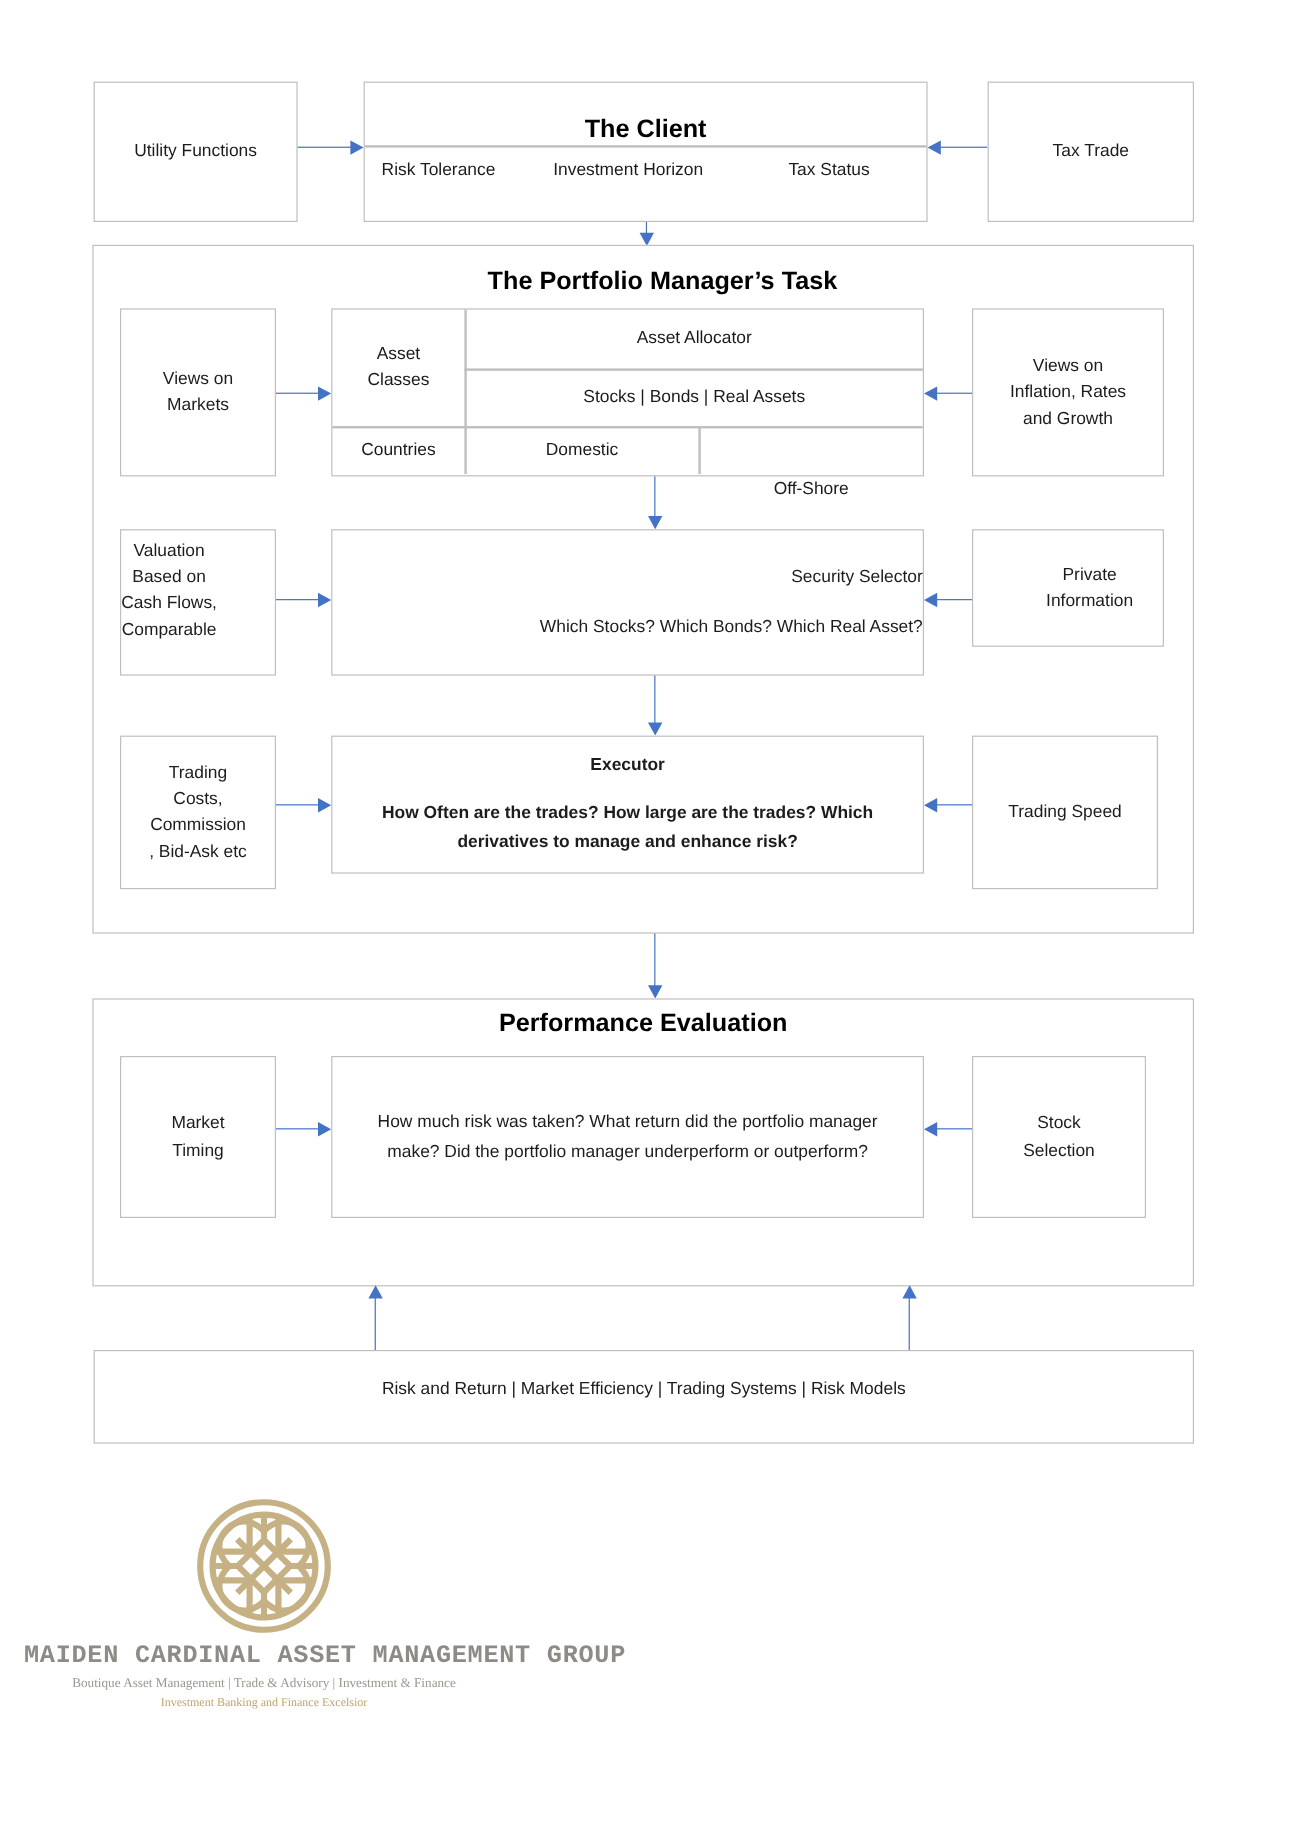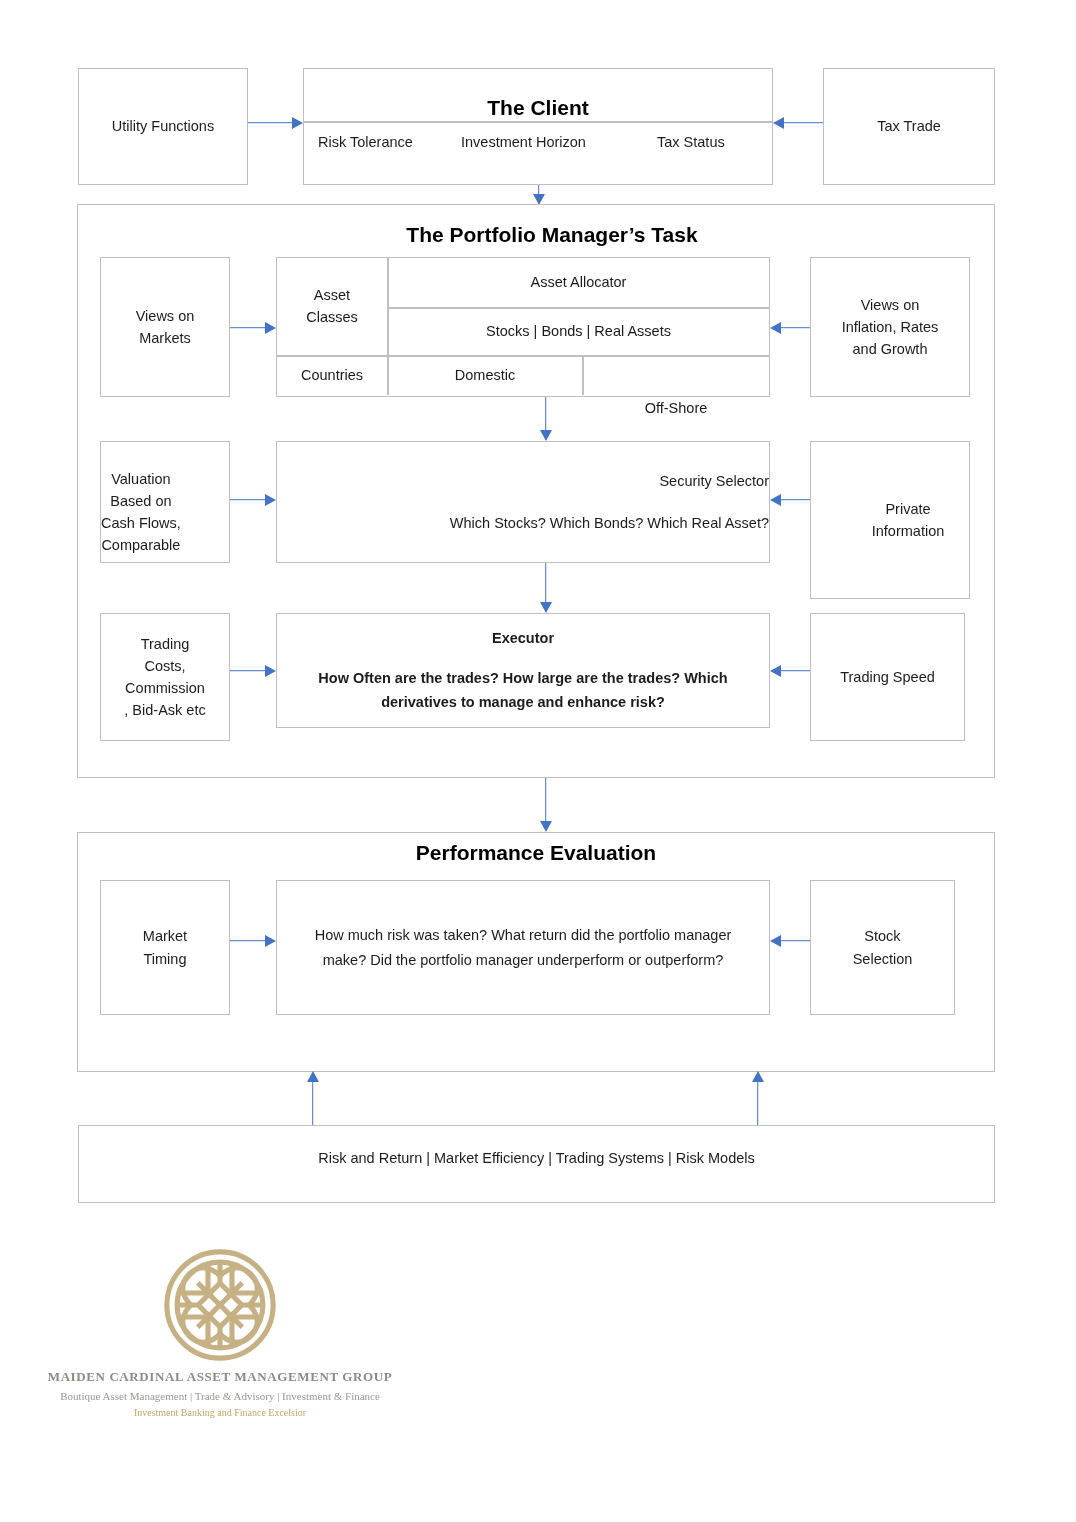--- a/index.html
+++ b/index.html
@@ -32,21 +32,21 @@
   }
   .hdr {
     position: absolute;
     left: 0; right: 0;
     text-align: center;
     font-weight: bold;
     font-size: 21px;
     color: #000;
   }
   .stack { flex-direction: column; }
-  .clip { overflow: hidden; align-items: flex-start; padding-top: 26px; }
+  .clip { overflow: hidden; align-items: flex-start; padding-top: 6px; }
 
   
   .arrow { position: absolute; }
   .arrow .shaft { position: absolute; background: #4472c4; }
   .arrow .head { position: absolute; width: 0; height: 0; }
   .arrow.right .shaft { height: 1.6px; left: 0; top: 50%; transform: translateY(-50%); }
   .arrow.right .head {
     right: 0; top: 50%; transform: translateY(-50%);
     border-top: 6px solid transparent;
     border-bottom: 6px solid transparent;
@@ -222,21 +222,21 @@
 
   <div class="box stack" style="left:276px; top:441px; width:494px; height:122px;align-items:flex-end;">
     <span style="margin-bottom:20px;">Security Selector</span>
     <span>Which Stocks? Which Bonds? Which Real Asset?</span>
   </div>
 
   <div class="arrow left" style="left:770px; top:493px; width:42px; height:13px;">
     <div class="shaft" style="width:33px;"></div>
       <div class="head"></div>
   </div>
-  <div class="box stack" style="left:810px; top:441px; width:160px; height:158px; white-space:pre-line;padding-left:36px;">
+  <div class="box stack" style="left:810px; top:441px; width:160px; height:98px; white-space:pre-line;padding-left:36px;">
     <span>Private
 Information</span>
   </div>
 
   <div class="arrow down" style="left:539px; top:563px; width:13px; height:50px;">
     <div class="shaft" style="height:42px;"></div>
       <div class="head"></div>
   </div>
 
   <div class="box stack" style="left:100px; top:613px; width:130px; height:128px; white-space:pre-line;">
@@ -319,18 +319,18 @@
           <path d="M34 34 C46 22 60 26 70 36 C80 26 94 22 106 34
                    C118 46 114 60 104 70 C114 80 118 94 106 106
                    C94 118 80 114 70 104 C60 114 46 118 34 106
                    C22 94 26 80 36 70 C26 60 22 46 34 34 Z"></path>
           <path d="M56 24 L56 56 L24 56 M84 24 L84 56 L116 56
                    M56 116 L56 84 L24 84 M84 116 L84 84 L116 84"></path>
         </g>
       </svg>
     </div>
 
-    <div class="logo-name" style="font-size:13px; margin-bottom:5px;">MAIDEN CARDINAL ASSET MANAGEMENT GROUP</div>
+    <div class="logo-name" style="font-size:21px; margin-bottom:5px;font-family:Liberation Mono, monospace;">MAIDEN CARDINAL ASSET MANAGEMENT GROUP</div>
     <div class="logo-tag1" style="font-size:11px; margin-bottom:5px;">Boutique Asset Management | Trade &amp; Advisory | Investment &amp; Finance</div>
     <div class="logo-tag2" style="font-size:10px;">Investment Banking and Finance Excelsior</div>
   </div>
 
 </div>
 
 </body></html>

